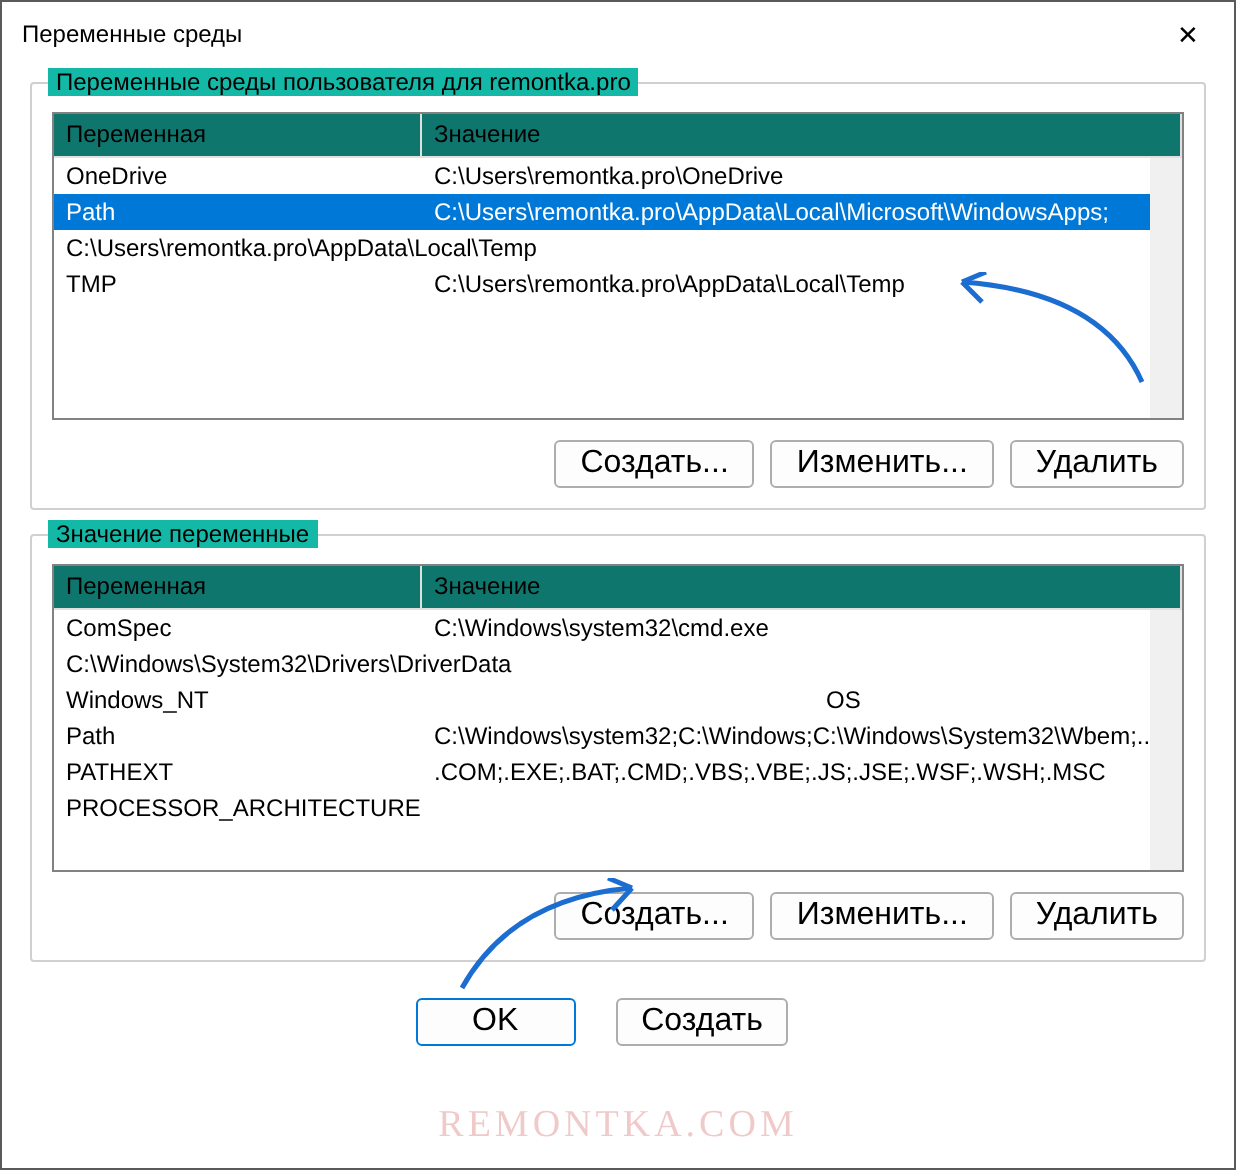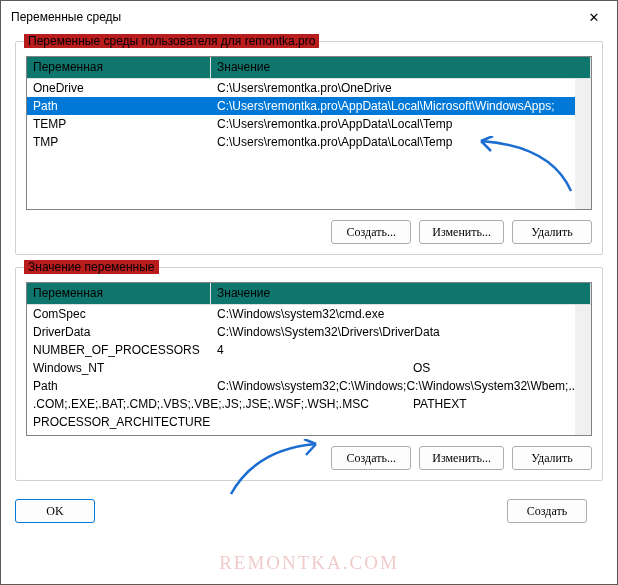--- a/index.html
+++ b/index.html
@@ -46,21 +46,21 @@
     border: 1px solid #d0d0d0;
     border-radius: 2px;
     margin-bottom: 12px;
     position: relative;
     padding: 14px 10px 10px 10px;
   }
   .groupbox-label {
     position: absolute;
     top: -8px;
     left: 8px;
-    background: #b91c1c;
+    background: #14b8a6;
     padding: 0 4px;
     font-size: 12px;
   }
   .table-wrap {
     border: 1px solid #828282;
     background: #fff;
     height: 154px;
     overflow: hidden;
     position: relative;
   }
@@ -114,31 +114,31 @@
     justify-content: flex-end;
     gap: 8px;
     margin-top: 10px;
   }
   .btn {
     min-width: 80px;
     height: 24px;
     border: 1px solid #adadad;
     border-radius: 3px;
     background: #fdfdfd;
-    font-size: 12px;
-    font-family: Liberation Serif, serif;
+    font-size: 16px;
+    font-family: Liberation Sans, sans-serif;
     display: inline-flex;
     align-items: center;
     justify-content: center;
     padding: 0 12px;
     cursor: pointer;
   }
   .dialog-buttons {
     display: flex;
-    justify-content: space-between;
+    justify-content: center;
     gap: 20px;
     padding: 6px 16px 0 0;
   }
   .dialog-buttons .btn { min-width: 80px; }
   .dialog-buttons .btn.ok { border-color:#0078d7; }
   .watermark {
     position: absolute;
     bottom: 10px;
     left: 50%;
     transform: translateX(-50%);
@@ -177,21 +177,20 @@
         <div class="tbody" id="user-tbody">
             <div class="row">
               <div class="cell var">OneDrive</div>
               <div class="cell val">C:\Users\remontka.pro\OneDrive</div>
             </div>
             <div class="row selected">
               <div class="cell var">Path</div>
               <div class="cell val">C:\Users\remontka.pro\AppData\Local\Microsoft\WindowsApps;</div>
             </div>
             <div class="row">
-              <div class="cell var">TEMP</div>
               <div class="cell val">C:\Users\remontka.pro\AppData\Local\Temp</div>
             </div>
             <div class="row">
               <div class="cell var">TMP</div>
               <div class="cell val">C:\Users\remontka.pro\AppData\Local\Temp</div>
             </div>
           </div>
         <div class="scrollbar"></div>
       </div>
       <div class="btn-row">
@@ -207,38 +206,33 @@
         <div class="thead">
           <div class="th var">Переменная</div>
           <div class="th val">Значение</div>
         </div>
         <div class="tbody" id="sys-tbody">
             <div class="row">
               <div class="cell var">ComSpec</div>
               <div class="cell val">C:\Windows\system32\cmd.exe</div>
             </div>
             <div class="row">
-              <div class="cell var">DriverData</div>
               <div class="cell val">C:\Windows\System32\Drivers\DriverData</div>
-            </div>
-            <div class="row">
-              <div class="cell var">NUMBER_OF_PROCESSORS</div>
-              <div class="cell val">4</div>
             </div>
             <div class="row">
               <div class="cell val">Windows_NT</div>
               <div class="cell var">OS</div>
             </div>
             <div class="row">
               <div class="cell var">Path</div>
               <div class="cell val">C:\Windows\system32;C:\Windows;C:\Windows\System32\Wbem;...</div>
             </div>
             <div class="row">
+              <div class="cell var">PATHEXT</div>
               <div class="cell val">.COM;.EXE;.BAT;.CMD;.VBS;.VBE;.JS;.JSE;.WSF;.WSH;.MSC</div>
-              <div class="cell var">PATHEXT</div>
             </div>
             <div class="row">
               <div class="cell var">PROCESSOR_ARCHITECTURE</div>
             </div>
           </div>
         <div class="scrollbar"></div>
       </div>
       <div class="btn-row">
         <button class="btn">Создать...</button>
         <button class="btn">Изменить...</button>

